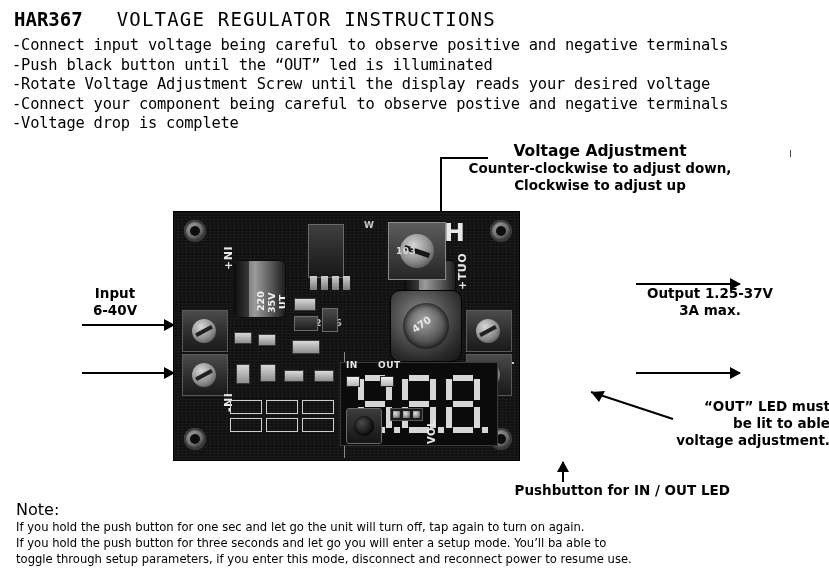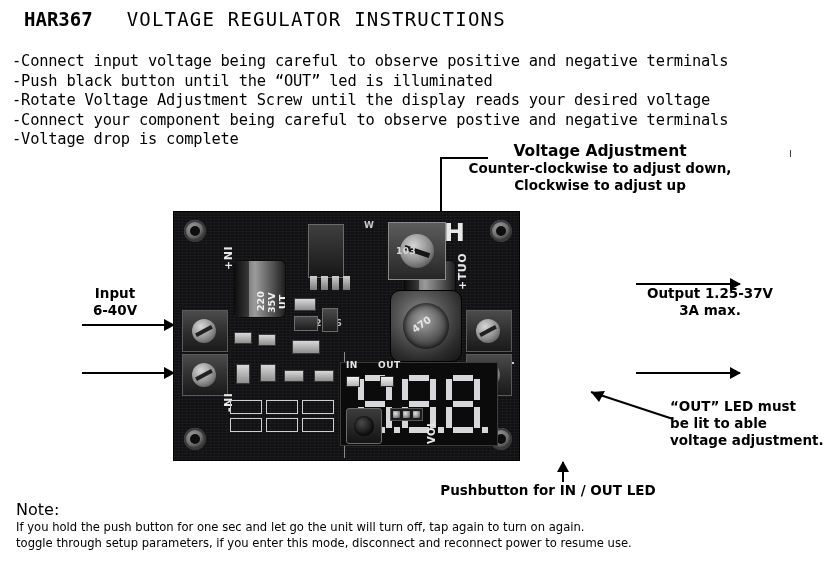--- a/index.html
+++ b/index.html
@@ -15,21 +15,21 @@
     position: relative;
     width: 829px;
     height: 573px;
     overflow: hidden;
     background: #ffffff;
   }
 
   
   .hdr-row {
     position: absolute;
-    left: 24px;
+    left: 14px;
     top: 8px;
     width: 800px;
     display: flex;
     align-items: baseline;
     gap: 34px;
   }
   .hdr-code {
     font-family: "DejaVu Sans Mono", monospace;
     font-size: 19px;
     font-weight: bold;
@@ -38,21 +38,20 @@
   .hdr-title {
     font-family: "DejaVu Sans Mono", monospace;
     font-size: 19px;
     letter-spacing: 1.2px;
   }
   .instructions {
     position: absolute;
     left: 12px;
     top: 36px;
     width: 810px;
-    margin-top: 16px;
   }
   .instructions div {
     font-family: "DejaVu Sans Mono", monospace;
     font-size: 15.4px;
     line-height: 19.6px;
     letter-spacing: -0.2px;
     white-space: nowrap;
   }
 
   
@@ -467,32 +466,32 @@
   <div class="arrow-h" style="left:82px; top:324px; width:92px;"></div>
   <div class="arrow-h" style="left:82px; top:372px; width:92px;"></div>
 
   <div class="lbl ctr" style="left:610px; top:285px; width:200px;">
     <div>Output 1.25-37V</div>
     <div>3A max.</div>
   </div>
   <div class="arrow-h" style="left:636px; top:283px; width:104px;"></div>
   <div class="arrow-h" style="left:636px; top:372px; width:104px;"></div>
 
-  <div class="lbl" style="left:670px; top:398px; width:160px;">
+  <div class="lbl" style="left:670px; top:398px; width:160px;text-align:right;">
     <div>“OUT” LED must</div>
     <div>be lit to able</div>
     <div>voltage adjustment.</div>
   </div>
 
   <svg style="position:absolute; left:575px; top:385px; width:100px; height:38px;">
     <line x1="98" y1="34" x2="16" y2="7" stroke="#000" stroke-width="2"></line>
     <polygon points="16,7 30,6 24,17" fill="#000"></polygon>
   </svg>
 
-  <div class="lbl ctr" style="left:398px; top:482px; width:300px;">
+  <div class="lbl ctr" style="left:430px; top:482px; width:300px;text-align:right;">
     <div>Pushbutton for IN / OUT LED</div>
   </div>
   <div class="arrow-v up" style="left:562px; top:462px; height:20px;"></div>
 
   <div class="tick" style="left:790px; top:150px;"></div>
 
   <div id="board">
     <div class="noise"></div>
 
     <div class="hole" style="left:10px; top:8px;"></div>
@@ -689,16 +688,17 @@
     </div>
 
     <div class="silk rot" style="left:252px; top:232px; font-size:10px;">VOL</div>
 
     <div class="silk sm" style="left:190px; top:8px; color:#c8c8c8;">W</div>
   </div>
 
   <div class="note-title">Note:</div>
   <div class="note-body">
     <div>If you hold the push button for one sec and let go the unit will turn off, tap again to turn on again.</div>
+    <div>If you hold the push button for three seconds and let go you will enter a setup mode. You’ll ba able to</div>
     <div>toggle through setup parameters, if you enter this mode, disconnect and reconnect power to resume use.</div>
   </div>
 
 </div>
 
 </body></html>

